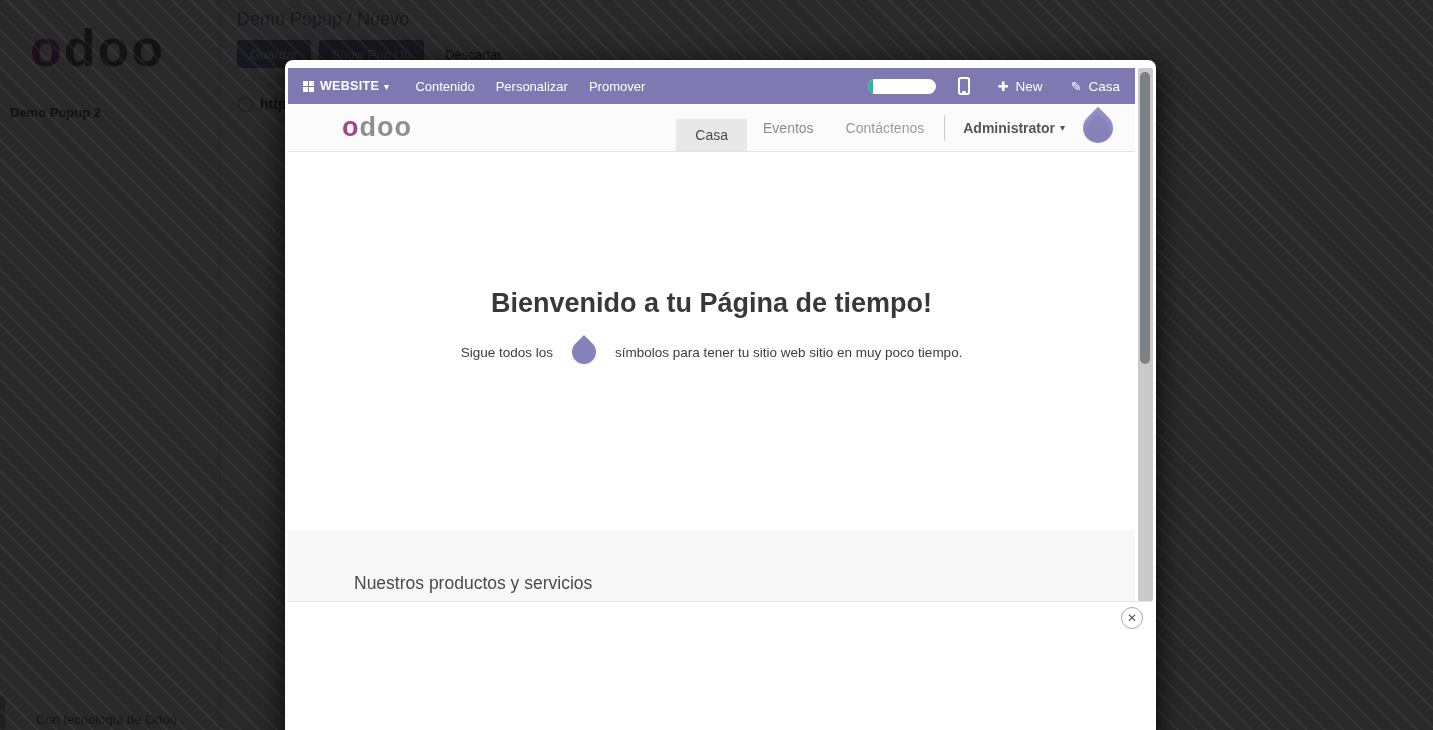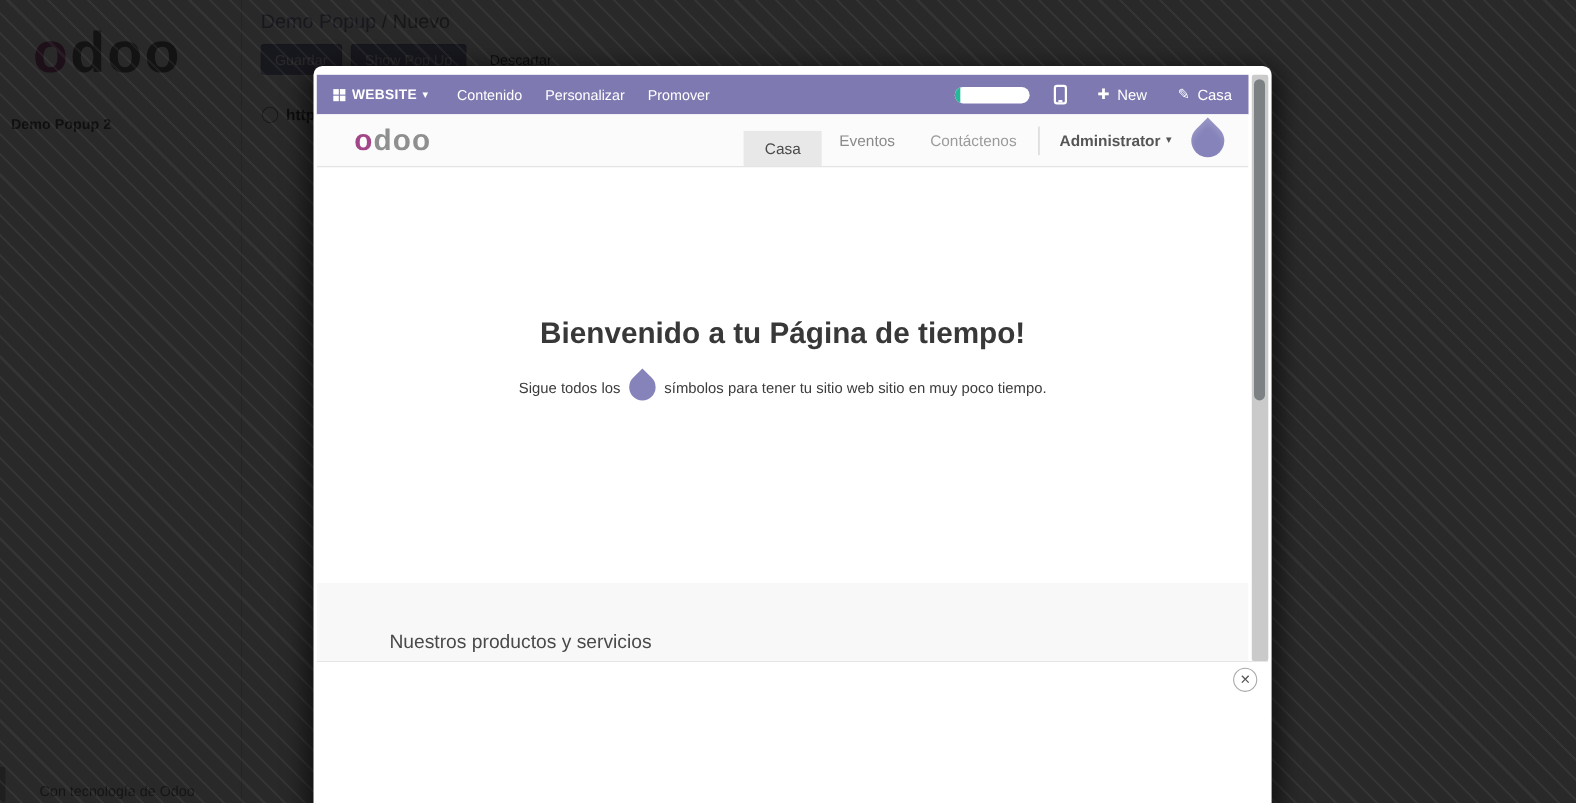--- a/index.html
+++ b/index.html
@@ -55,38 +55,38 @@
   .progress-pill{width:68px;height:15px;background:#fff;border-radius:8px;overflow:hidden;position:relative;}
   .progress-fill{position:absolute;left:0;top:0;bottom:0;background:var(--progress-teal);border-radius:8px 0 0 8px;}
   .phone-icon{width:12px;height:18px;border:2px solid #fff;border-radius:3px;margin-left:22px;position:relative;}
   .phone-icon::after{content:"";position:absolute;left:2px;bottom:0px;width:4px;height:2px;background:#fff;border-radius:1px;}
   .wt-action{display:flex;align-items:center;font-size:13.5px;margin-left:28px;cursor:default;}
   .wt-action .glyph{margin-right:7px;font-size:13px;}
 
   
   .site-viewport{height:497px;overflow:hidden;display:flex;flex-direction:column;background:#fff;}
   .site-header{height:48px;background:#fbfbfb;border-bottom:1px solid #e2e2e2;display:flex;align-items:stretch;position:relative;flex:0 0 auto;}
-  .site-logo{font-size:27px;font-weight:bold;color:var(--logo-gray);margin-left:34px;align-self:center;letter-spacing:1px;}
+  .site-logo{font-size:27px;font-weight:bold;color:var(--logo-gray);margin-left:54px;align-self:center;letter-spacing:1px;}
   .site-logo .o1{color:var(--logo-magenta);}
   .site-nav{margin-left:auto;margin-right:56px;display:flex;align-items:stretch;}
   .nav-item{display:flex;align-items:center;padding:0 16px;font-size:14px;color:#8a8a8a;cursor:default;}
   .nav-item.active{background:#e8e8e8;color:#4a4a4a;padding:0 19px;margin-top:15px;}
   .nav-item.muted{color:#9b9b9b;}
   .nav-sep{width:1px;height:26px;background:#ccc;align-self:center;margin:0 4px;}
   .nav-user{display:flex;align-items:center;padding:0 14px;font-size:14px;font-weight:bold;color:#555;cursor:default;}
   .nav-user .caret{color:#555;}
   .drop{background:var(--drop-purple);border-radius:0 50% 50% 50%;transform:rotate(45deg);}
   .header-drop{position:absolute;width:30px;height:30px;right:22px;top:9px;box-shadow:inset 3px 3px 6px rgba(255,255,255,0.15);}
 
   
   .site-main{height:378px;background:#fff;text-align:center;flex:0 0 auto;}
   .welcome{margin-top:136px;font-size:27px;font-weight:bold;color:#383838;}
   .welcome .strong{font-weight:800;}
   .subtitle{margin-top:13px;font-size:21px;color:#6e6e6e;}
-  .tip-row{margin-top:21px;display:flex;align-items:center;justify-content:center;gap:8px;font-size:13.5px;color:#3c3c3c;}
+  .tip-row{margin-top:21px;display:flex;align-items:center;justify-content:center;gap:19px;font-size:13.5px;color:#3c3c3c;}
   .tip-drop{width:24px;height:24px;flex:0 0 auto;}
 
   
   .site-section{flex:1 1 auto;background:#f8f8f8;text-align:left;}
   .section-title{padding:43px 0 0 66px;font-size:17.5px;color:#4a4a4a;}
 
   
   .scroll-col{width:15px;margin-left:3px;background:#cacaca;border-radius:2px;position:relative;}
   .scroll-thumb{position:absolute;left:2px;top:4px;width:10px;height:292px;background:#7c8183;border-radius:6px;}
 

